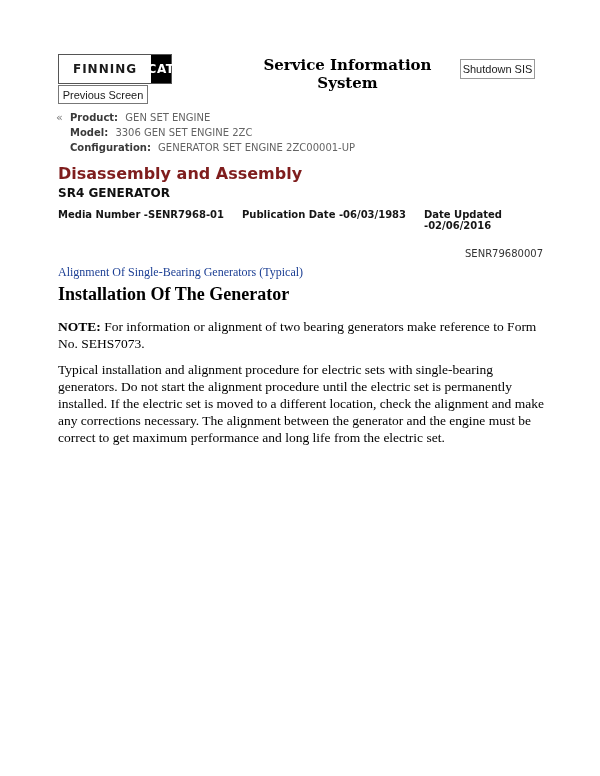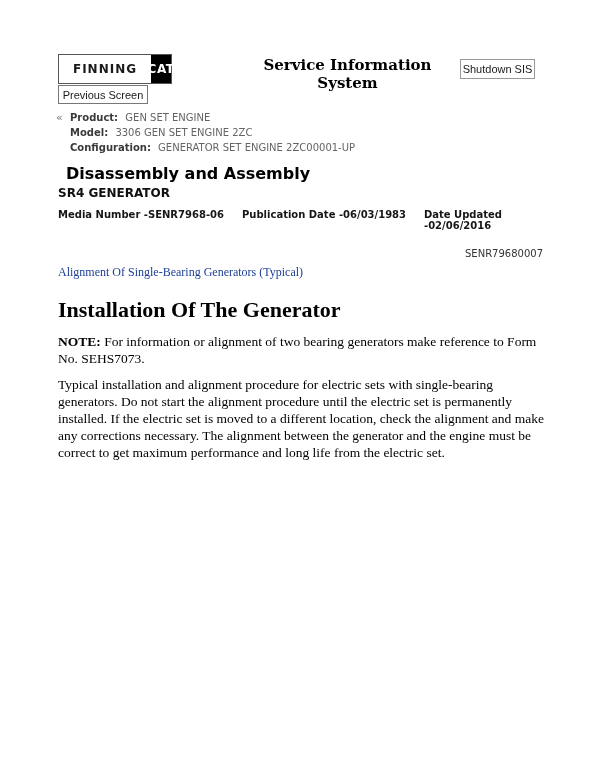--- a/index.html
+++ b/index.html
@@ -56,43 +56,43 @@
 
   
   .product-info { position:absolute; left:58px; top:110px; font-size:10px; }
   .product-row { position:relative; padding-left:12px; height:15px; line-height:15px; white-space:nowrap; }
   .back-icon { position:absolute; left:-2px; top:0; color:#777; font-size:11px; cursor:pointer; }
   .product-label { font-weight:bold; color:#3a3a3a; margin-right:4px; }
   .product-value { color:#646464; }
 
   
   .doc-head { position:absolute; left:58px; top:165px; width:488px; }
-  .doc-title { font-size:16px; font-weight:bold; color:#000000; line-height:18px;margin-left:8px; }
+  .doc-title { font-size:16px; font-weight:bold; color:#7f1d1d; line-height:18px; }
   .doc-subtitle { font-size:12px; font-weight:bold; color:#101010; margin-top:3px; line-height:14px; }
   .doc-meta { position:relative; margin-top:9px; height:12px; font-size:10px; font-weight:bold; color:#161616; }
   .meta-media { position:absolute; left:0; top:0; }
   .meta-pub { position:absolute; left:184px; top:0; }
   .meta-upd { position:absolute; left:366px; top:0; }
 
   .doc-code {
     position:absolute; right:57px; top:248px;
     font-size:10px; color:#333;
   }
 
   
   .article { position:absolute; left:58px; top:261px; width:489px; font-family:"Liberation Serif", serif; }
   .section-title {
     font-family:"Liberation Serif", serif;
     font-weight:normal; font-size:12px; line-height:23px;
     color:#1c3f94; max-width:400px;
   }
   .subsection-title {
     font-family:"Liberation Serif", serif;
-    font-weight:bold; font-size:22px; line-height:21px;
-    color:#000; margin-top:15px;
+    font-weight:bold; font-size:18px; line-height:21px;
+    color:#000; 
   }
   .note-para { margin-top:13px; font-size:13.5px; line-height:17px; color:#000; }
   .note-label { font-weight:bold; }
   .body-para { margin-top:9px; font-size:13.5px; line-height:17px; color:#000; }
 </style>
 </head>
 <body>
 
 <div class="page">
 
@@ -120,21 +120,21 @@
     <div class="product-row">
       <span class="product-label">Configuration:</span>
       <span class="product-value">GENERATOR SET ENGINE 2ZC00001-UP</span>
     </div>
   </div>
 
   <div class="doc-head">
     <div class="doc-title">Disassembly and Assembly</div>
     <div class="doc-subtitle">SR4 GENERATOR</div>
     <div class="doc-meta">
-      <span class="meta-media">Media Number -SENR7968-06</span>
+      <span class="meta-media">Media Number -SENR7968-01</span>
       <span class="meta-pub">Publication Date -06/03/1983</span>
       <span class="meta-upd">Date Updated -02/06/2016</span>
     </div>
   </div>
 
   <div class="doc-code">SENR79680007</div>
 
   <div class="article">
     <h1 class="section-title">Alignment Of Single-Bearing Generators (Typical)</h1>
     <h2 class="subsection-title">Installation Of The Generator</h2>

